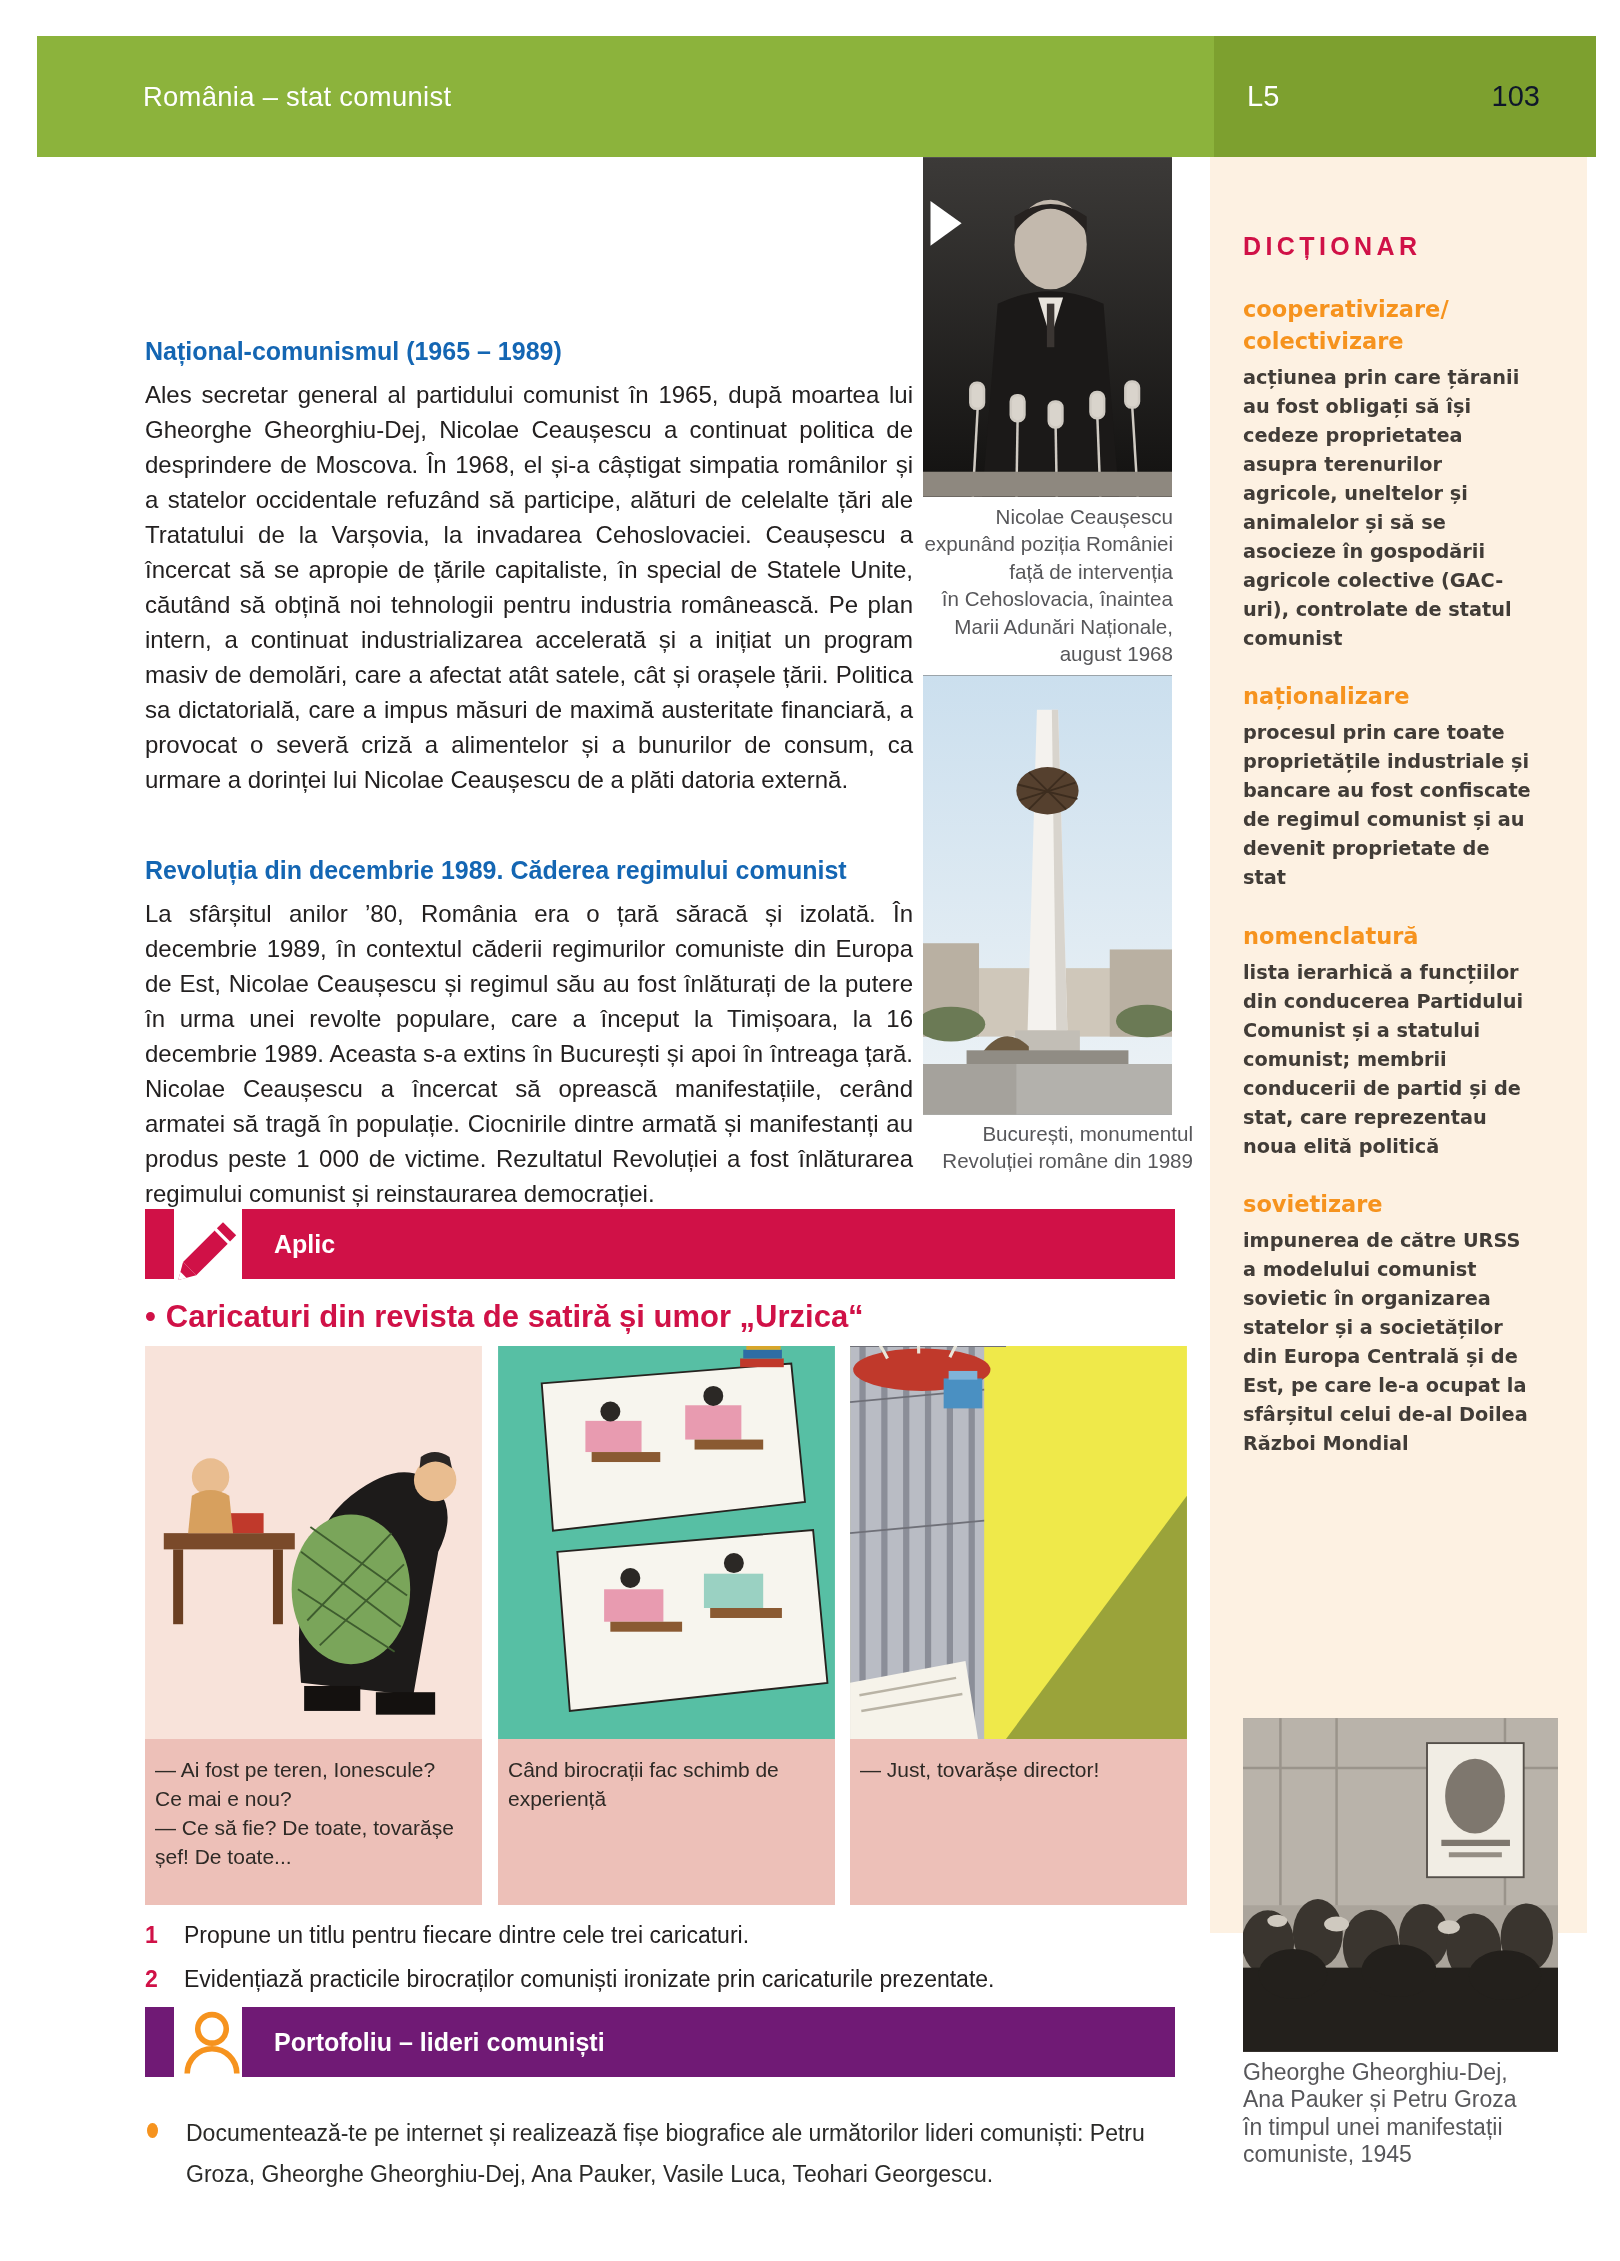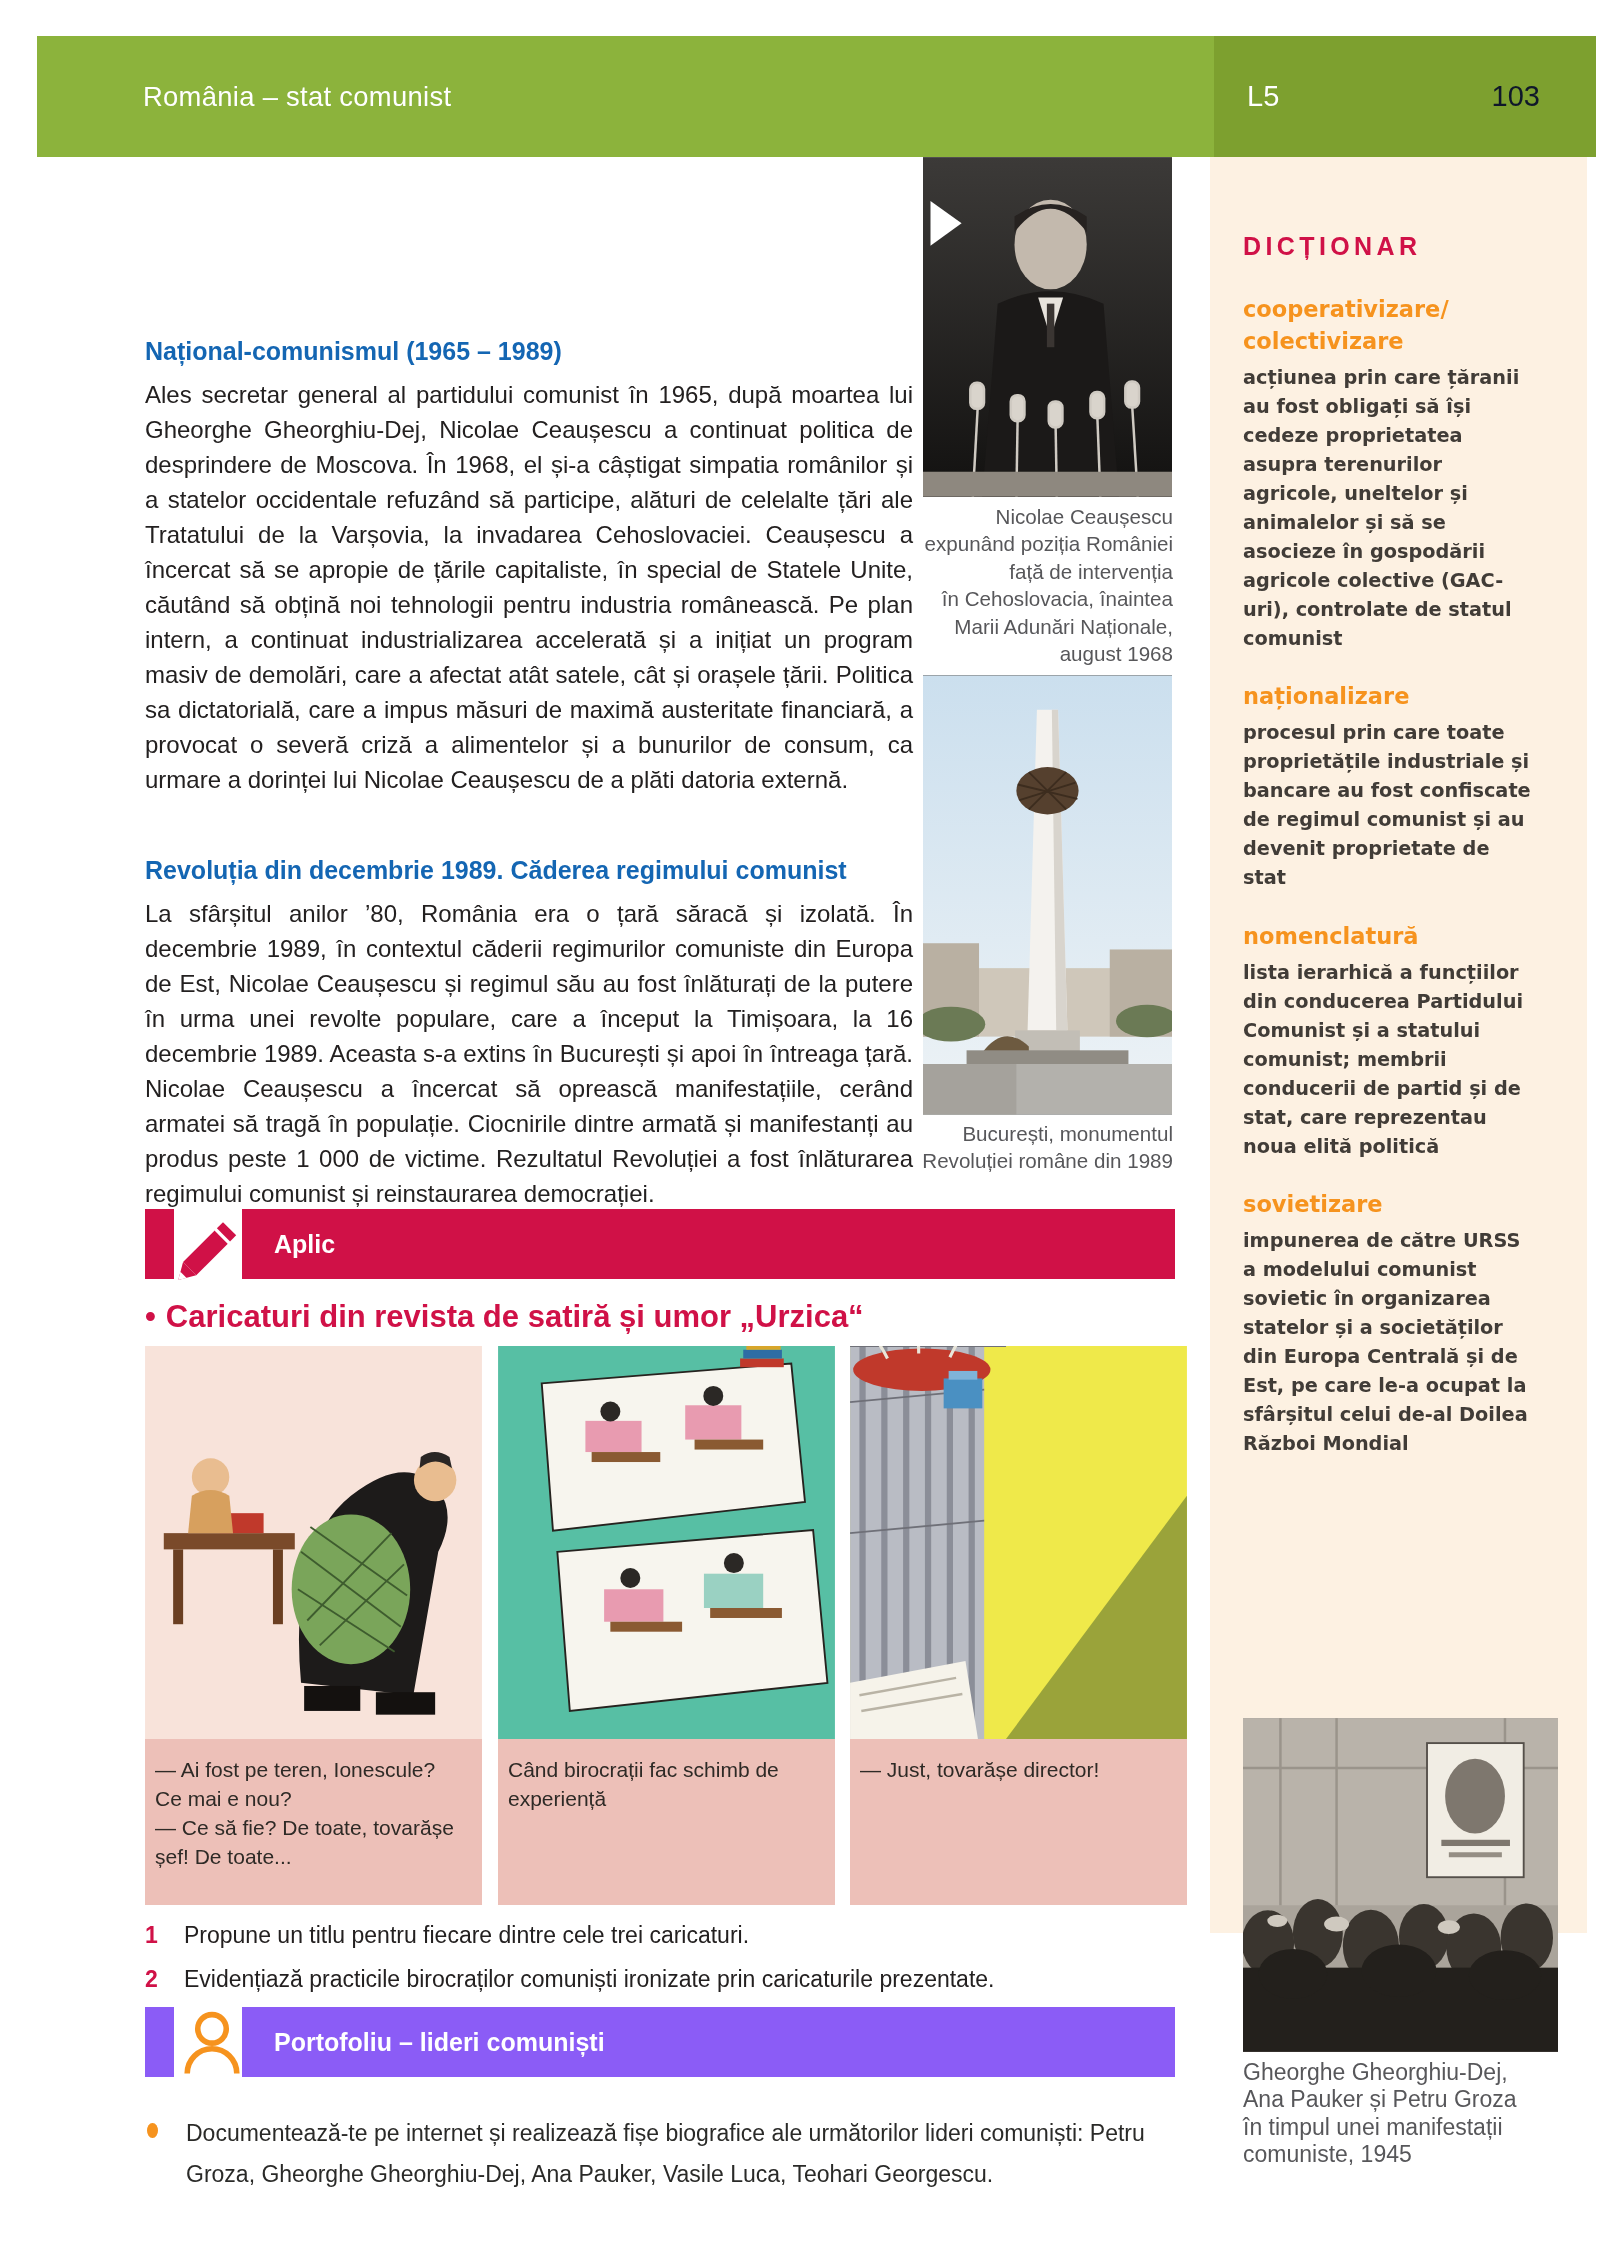--- a/index.html
+++ b/index.html
@@ -37,21 +37,21 @@
   
   .photo{position:absolute;background:#777;}
   .caption{position:absolute;color:#57575a;font-size:20.6px;line-height:27.4px;white-space:pre-line;}
   .cap-right{text-align:right;}
 
   
   .banner-tab{position:absolute;width:29px;height:70px;}
   .banner{position:absolute;left:242px;width:933px;height:70px;}
   .banner-label{color:#fff;font-size:25px;font-weight:bold;line-height:70px;padding-left:32px;}
   .crimson{background:#d01147;}
-  .orange{background:#8b5cf6;}
+  .orange{background:#701a75;}
   .banner-icon{position:absolute;}
 
   .caric-heading{position:absolute;left:145px;top:1299px;color:#d01147;font-size:31px;font-weight:bold;}
   .caric-heading .bullet{margin-right:10px;}
 
   
   .panel{position:absolute;top:1346px;width:337px;height:393px;overflow:hidden;}
   .panel-cap{position:absolute;top:1739px;width:337px;height:166px;background:#edc0b8;box-sizing:border-box;
              padding:16px 10px;font-size:21px;line-height:29px;color:#2e2a26;white-space:pre-line;}
   .px1{left:145px;} .px2{left:498px;} .px3{left:850px;}
@@ -171,21 +171,21 @@
         <line x1="170" y1="155" x2="230" y2="215"></line>
           <line x1="230" y1="155" x2="170" y2="215"></line>
       </g>
       <rect x="148" y="570" width="104" height="36" fill="#c2beb6"></rect>
       <path d="M95,606 q35,-48 75,-10 l0,10 Z" fill="#6d5a40"></path>
       <rect x="70" y="602" width="260" height="22" fill="#908c84"></rect>
       <rect x="0" y="624" width="400" height="81" fill="#b3b1ac"></rect>
       <rect x="0" y="624" width="150" height="81" fill="#a5a29c"></rect>
     </svg>
   </div>
-  <div class="caption cap-right" style="left:892px;top:1120px;width:281px;">București, monumentul
+  <div class="caption cap-right" style="left:912px;top:1120px;width:281px;">București, monumentul
 Revoluției române din 1989</div>
 
   <div class="banner-tab crimson" style="left:145px;top:1209px;"></div>
   <div class="banner-icon" style="left:176px;top:1205px;">
     <svg width="69" height="77" viewBox="0 0 110 124">
       <g transform="translate(20,104) rotate(-45)">
         <polygon points="-24,0 2,-15 2,15" fill="#d01147"></polygon>
         <polygon points="-24,0 -12,-7 -12,7" fill="#ffffff"></polygon>
         <rect x="2" y="-15" width="72" height="30" fill="#d01147"></rect>
         <rect x="74" y="-15" width="5" height="30" fill="#ffffff"></rect>

